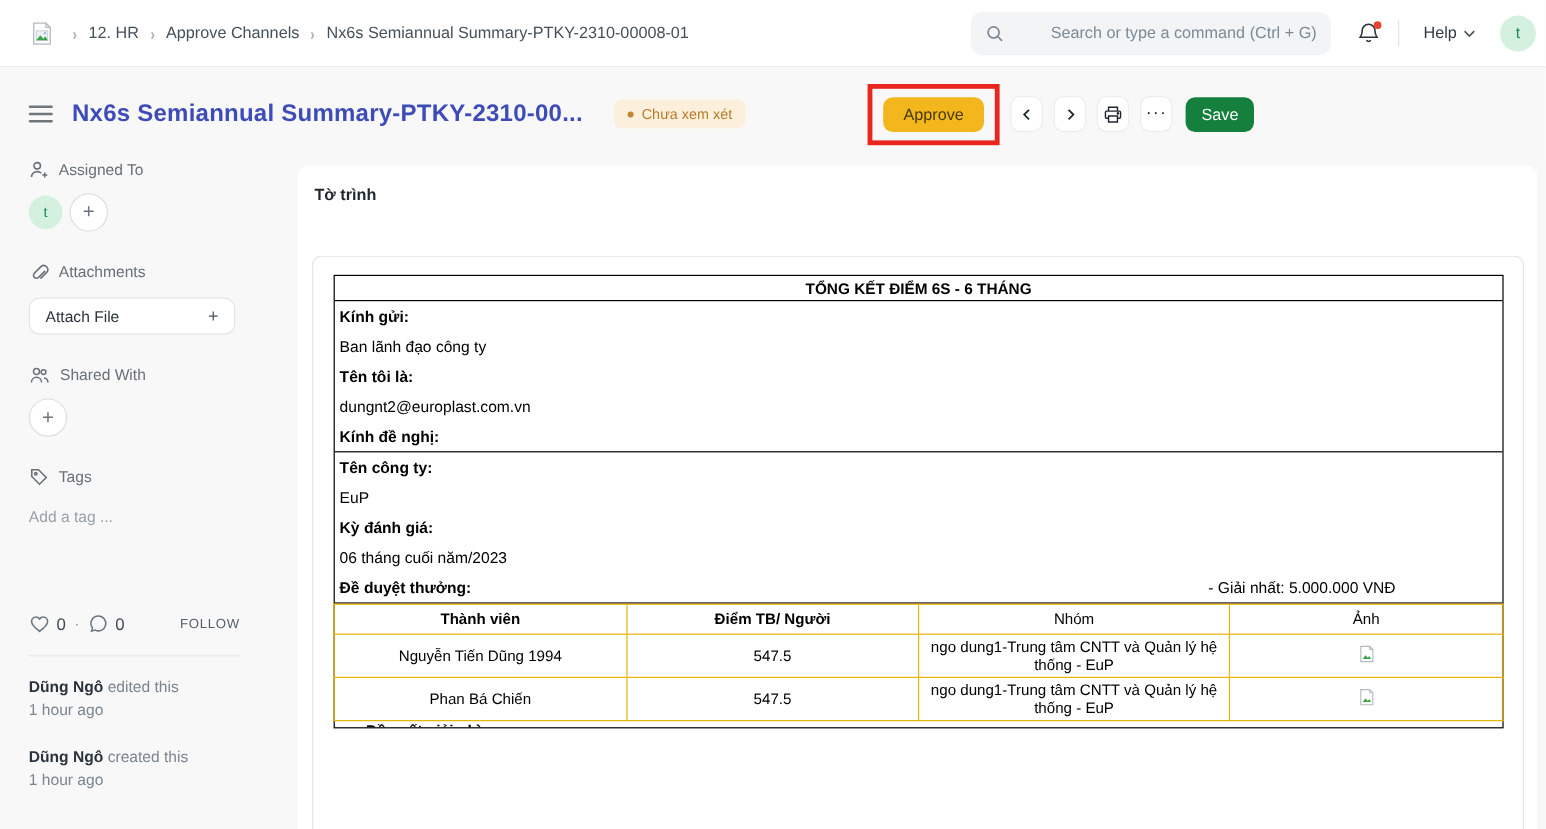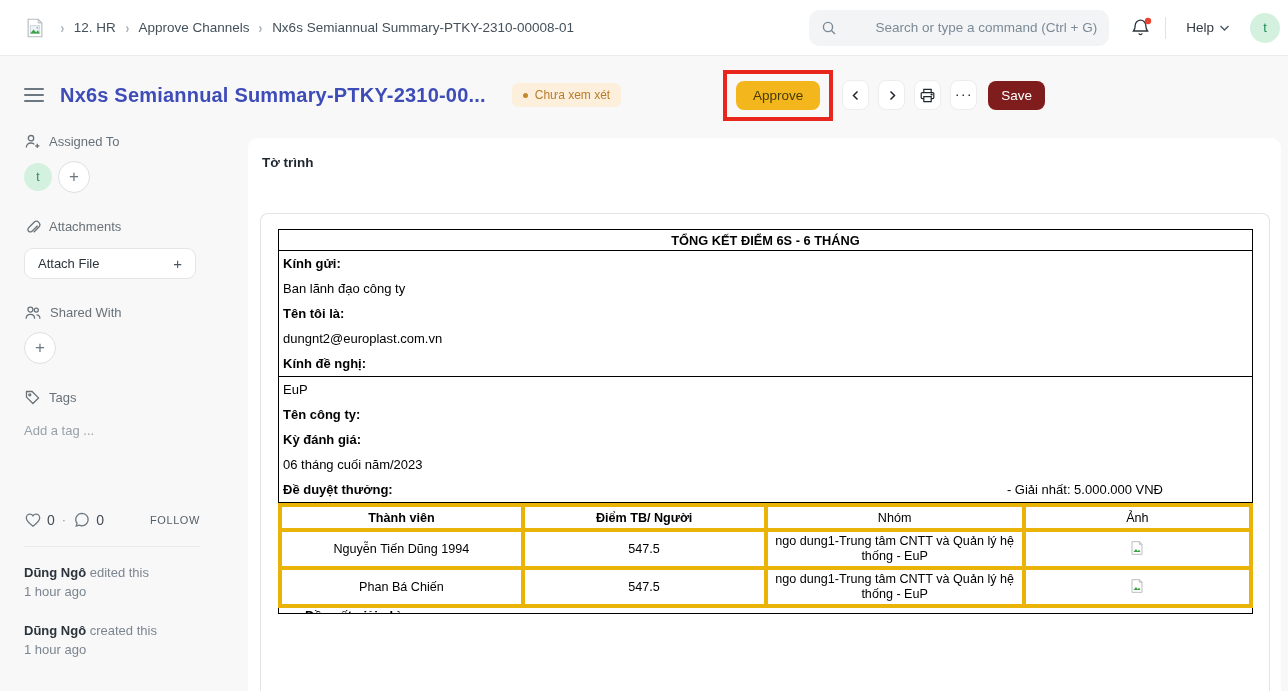--- a/index.html
+++ b/index.html
@@ -27,21 +27,21 @@
   .badge { margin-left:26px; background:#fcf0dd; color:#b97b28; font-size:12px; border-radius:6px;
     height:24px; display:flex; align-items:center; gap:7px; padding:0 11px; white-space:nowrap; }
   .badge .dot { width:5px; height:5px; border-radius:50%; background:#c4862e; }
   .actions { margin-left:auto; display:flex; align-items:center; gap:9px; }
   .red-annot { border:4px solid #e8261d; padding:7px 9px; margin-right:0px; }
   .btn-approve { background:#f3b71d; color:#473a08; border:none; font-size:13.5px; font-weight:500;
     padding:7px 17px; border-radius:8px; cursor:pointer; font-family:inherit; }
   .icon-btn { width:27px; height:30px; background:#fff; border:1px solid #ededed; border-radius:8px;
     display:flex; align-items:center; justify-content:center; cursor:pointer; color:#1f272e; }
   .dots { font-size:15px; letter-spacing:1px; color:#1f272e; padding-bottom:4px; }
-  .btn-save { background:#7f1d1d; color:#fff; border:none; font-size:13.5px; font-weight:500;
+  .btn-save { background:#15803d; color:#fff; border:none; font-size:13.5px; font-weight:500;
     padding:7px 13px; border-radius:8px; cursor:pointer; font-family:inherit; margin-left:2px; }
   
   .sidebar { position:absolute; left:24px; top:133px; width:176px; font-size:13px; color:#687178; }
   .side-label { display:flex; align-items:center; gap:8px; color:#687178; }
   .side-label svg { flex:none; }
   .avrow { display:flex; align-items:center; gap:6px; margin:11px 0 0 0; }
   .av-sm { width:28px; height:28px; border-radius:50%; background:#d4f1e0; color:#1f8a57;
     display:flex; align-items:center; justify-content:center; font-size:12px; cursor:pointer; }
   .plus-circle { width:32px; height:32px; border-radius:50%; background:#fff; border:1px solid #dcе0e4;
     border:1px solid #dce0e4; color:#6b7680; font-size:17px; display:flex; align-items:center; justify-content:center; cursor:pointer; }
@@ -73,21 +73,21 @@
   .doc-row:first-child { border-top:none; }
   .doc-title { height:20px; display:flex; align-items:center; justify-content:center;
     font-weight:700; font-size:12.8px; }
   .lh { line-height:25px; }
   .b { font-weight:700; }
   .reward-line { display:flex; justify-content:space-between; line-height:25px; }
   .reward-line .val { padding-right:85px; }
   .spacer-cell { height:62px; position:relative; }
   .prize-label { position:absolute; left:1px; bottom:5px; font-size:11.5px; }
   table.members { width:calc(100% + 10px); margin:0 -5px; border-collapse:collapse; table-layout:fixed; }
-  table.members th, table.members td { border:4px solid #eab308; text-align:center; font-weight:400; }
+  table.members th, table.members td { border:1px solid #eab308; text-align:center; font-weight:400; }
   table.members th { height:25px; font-size:12.6px; }
   table.members th.bold { font-weight:700; }
   table.members td { height:36px; font-size:12.6px; padding:2px 6px; }
   .group-cell { font-size:12.3px; line-height:15px; }
   .clipped-row { height:5px; overflow:hidden; padding:0 4px; }
   .clipped-row span { font-weight:700; font-size:13px; line-height:13px; display:inline-block; margin-left:22px; }
   .scroll-gutter { position:absolute; right:0px; top:133px; width:7px; height:558px; background:#f8f8f8; }
   .icon { display:inline-flex; align-items:center; justify-content:center; }
   svg { display:block; }
 </style>
@@ -281,22 +281,22 @@
 
         <div class="doc-row">
           <div class="lh b">Kính gửi:</div>
           <div class="lh">Ban lãnh đạo công ty</div>
           <div class="lh b">Tên tôi là:</div>
           <div class="lh">dungnt2@europlast.com.vn</div>
           <div class="lh b">Kính đề nghị:</div>
         </div>
 
         <div class="doc-row">
+          <div class="lh b">Tên công ty:</div>
           <div class="lh">EuP</div>
-          <div class="lh b">Tên công ty:</div>
           <div class="lh b">Kỳ đánh giá:</div>
           <div class="lh">06 tháng cuối năm/2023</div>
           <div class="reward-line">
             <span class="b">Đề duyệt thưởng:</span>
             <span class="val">- Giải nhất: 5.000.000 VNĐ</span>
           </div>
         </div>
 
 
         <div class="doc-row" style="padding:0 4px;">

